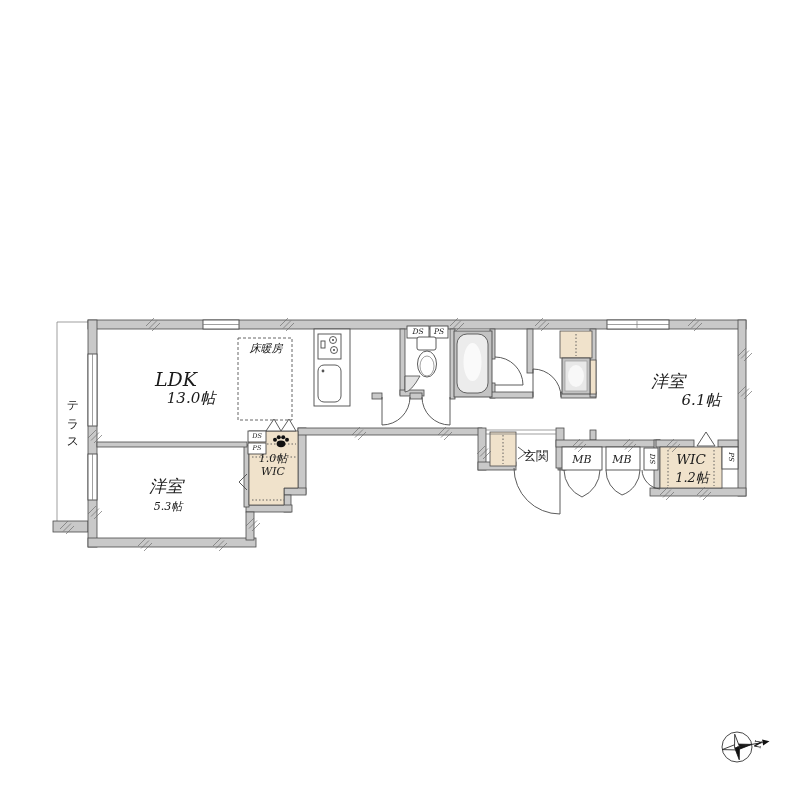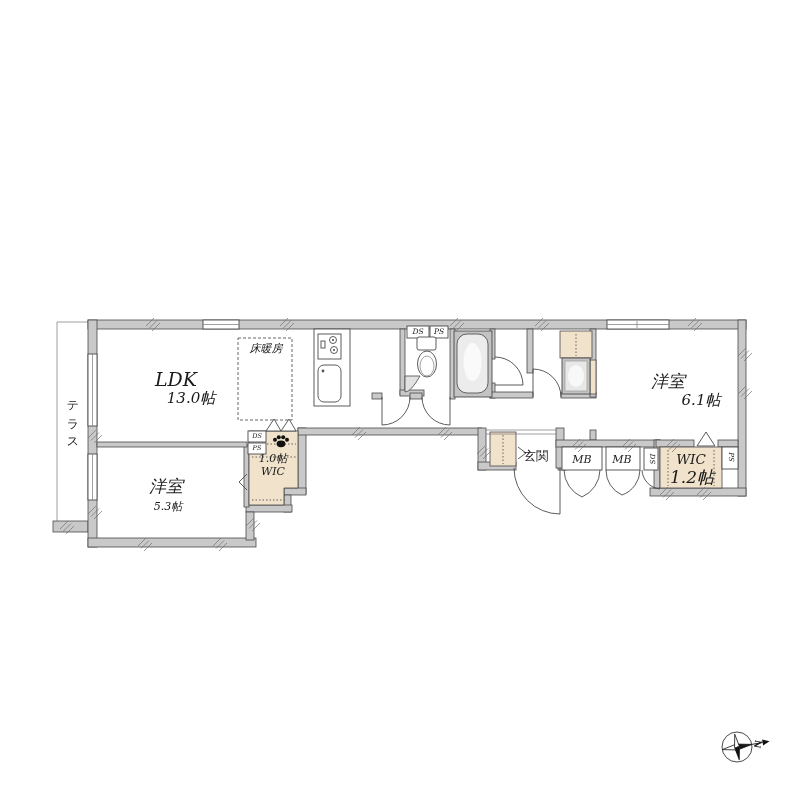--- a/index.html
+++ b/index.html
@@ -264,21 +264,21 @@
 <div class="lbl" style="left:273px;top:458px;font-size:11px;">1.0帖</div>
 
 <div class="lbl" style="left:536px;top:456px;font-size:12.5px;font-style:normal;">玄関</div>
 
 <div class="lbl" style="left:582px;top:459px;font-size:11px;">MB</div>
 <div class="lbl" style="left:622px;top:459px;font-size:11px;">MB</div>
 
 <div class="lbl r90" style="left:651px;top:459px;font-size:7px;">DS</div>
 
 <div class="lbl" style="left:691px;top:460px;font-size:13.5px;">WIC</div>
-<div class="lbl" style="left:692px;top:477px;font-size:17px;">1.2帖</div>
+<div class="lbl" style="left:692px;top:477px;font-size:13px;">1.2帖</div>
 <div class="lbl r90" style="left:730px;top:457px;font-size:7px;">PS</div>
 
 <div class="lbl" style="left:668px;top:381px;font-size:17px;">洋室</div>
 <div class="lbl" style="left:669px;top:400px;font-size:15px;margin-left:32px;">6.1帖</div>
 
 <div class="lbl" style="left:418px;top:332px;font-size:7.5px;">DS</div>
 <div class="lbl" style="left:439px;top:332px;font-size:7.5px;">PS</div>
 <div class="lbl" style="left:257px;top:436px;font-size:6.5px;">DS</div>
 <div class="lbl" style="left:257px;top:448px;font-size:6.5px;">PS</div>
 

